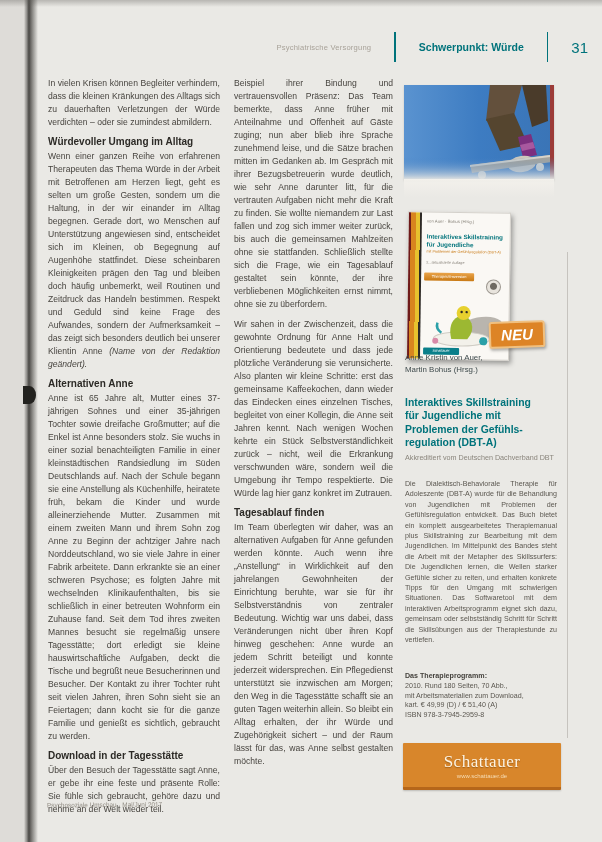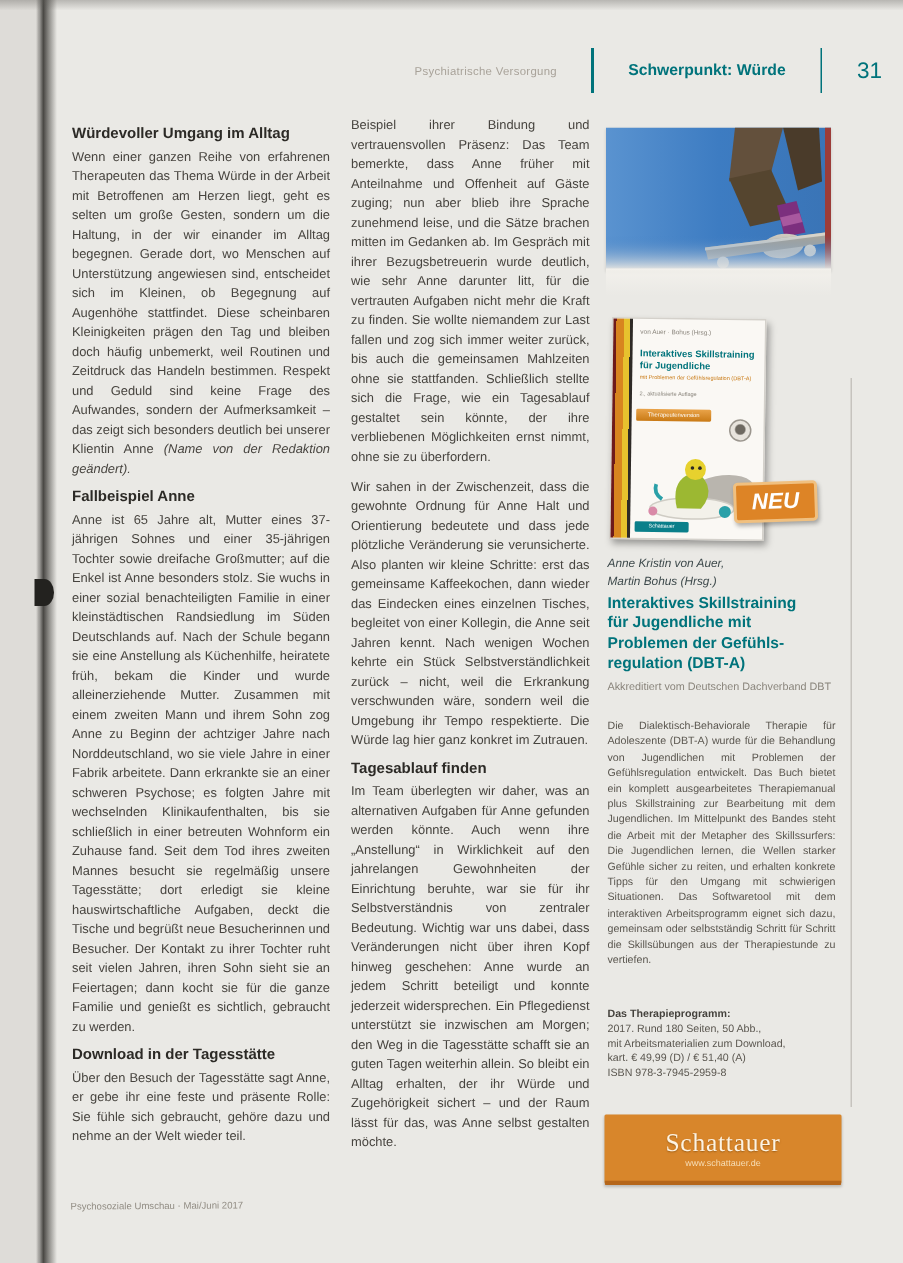--- a/index.html
+++ b/index.html
@@ -45,21 +45,21 @@
       background:linear-gradient(180deg,#e9a349,#c97a15);color:#fff;font-size:3.9px;line-height:8px;text-align:center;}
   .cv-circle{position:absolute;right:8px;top:66px;width:15px;height:15px;border-radius:50%;
       border:1px solid #9b968e;background:radial-gradient(circle at 50% 45%,#6e6961 0 3px,#e8e4dd 4px);}
   .cv-art{position:absolute;left:14px;top:86px;width:86px;height:52px;}
   .cv-imprint{position:absolute;left:16px;bottom:4px;width:36px;height:7px;background:#0a7f8a;
       color:#fff;font-size:3.6px;line-height:7px;text-align:center;border-radius:1px;}
   .neu{position:absolute;left:92px;top:238px;width:56px;height:27px;background:#dd8426;
       border:2px solid #f0c080;border-radius:3px;transform:rotate(-2deg);
       color:#fff;font-weight:bold;font-style:italic;font-size:15px;line-height:23px;text-align:center;
       box-shadow:1px 2px 3px rgba(0,0,0,.3);}
-  .ad-authors{position:absolute;left:8px;top:287px;font-size:7.9px;line-height:11.5px;color:#3e4a4c;white-space:pre-line;font-style:italic;}
+  .ad-authors{position:absolute;left:8px;top:269px;font-size:7.9px;line-height:11.5px;color:#3e4a4c;white-space:pre-line;}
   .ad-title{position:absolute;left:8px;top:313px;font-size:10.4px;line-height:13.4px;font-weight:bold;color:#00737b;white-space:pre-line;}
   .ad-sub{position:absolute;left:8px;top:370px;width:150px;font-size:7.2px;line-height:9.6px;color:#8a857c;}
   .ad-desc{position:absolute;left:8px;top:396px;width:152px;font-size:7.1px;line-height:10.4px;text-align:justify;color:#5a564f;}
   .ad-det{position:absolute;left:8px;top:589px;width:152px;font-size:7.1px;line-height:9.8px;color:#5a564f;}
   .ad-det b{display:block;color:#45423d;}
   .ad-det span{white-space:pre-line;}
   .logo{position:absolute;left:6px;top:660px;width:158px;height:47px;background:#d8862b;
       border-bottom:3px solid #b5661a;border-radius:1px;display:flex;flex-direction:column;
       align-items:center;justify-content:center;box-shadow:0 1px 2px rgba(0,0,0,.2);}
   .logo-name{font-family:"Liberation Serif",serif;font-size:17px;color:#fdf3e2;letter-spacing:.5px;
@@ -80,23 +80,24 @@
   <header class="hdr">
     <span class="hdr-section">Psychiatrische Versorgung</span>
     <span class="hdr-div"></span>
     <span class="hdr-focus">Schwerpunkt: Würde</span>
     <span class="hdr-div"></span>
     <span class="hdr-page">31</span>
   </header>
 
   <main class="cols">
     <section class="col col1">
+      <p>In vielen Krisen können Begleiter verhindern, dass die kleinen Kränkungen des Alltags sich zu dauerhaften Verletzungen der Würde verdichten – oder sie zumindest abmildern.</p>
       <h3>Würdevoller Umgang im Alltag</h3>
       <p><span>Wenn einer ganzen Reihe von erfahrenen Therapeuten das Thema Würde in der Arbeit mit Betroffenen am Herzen liegt, geht es selten um große Gesten, sondern um die Haltung, in der wir einander im Alltag begegnen. Gerade dort, wo Menschen auf Unterstützung angewiesen sind, entscheidet sich im Kleinen, ob Begegnung auf Augenhöhe stattfindet. Diese scheinbaren Kleinigkeiten prägen den Tag und bleiben doch häufig unbemerkt, weil Routinen und Zeitdruck das Handeln bestimmen. Respekt und Geduld sind keine Frage des Aufwandes, sondern der Aufmerksamkeit – das zeigt sich besonders deutlich bei unserer Klientin Anne</span> <em>(Name von der Redaktion geändert).</em></p>
-      <h3>Fallbeispiel Anne</h3>
+      <h3>Alternativen Anne</h3>
       <p>Anne ist 65 Jahre alt, Mutter eines 37-jährigen Sohnes und einer 35-jährigen Tochter sowie dreifache Großmutter; auf die Enkel ist Anne besonders stolz. Sie wuchs in einer sozial benachteiligten Familie in einer kleinstädtischen Randsiedlung im Süden Deutschlands auf. Nach der Schule begann sie eine Anstellung als Küchenhilfe, heiratete früh, bekam die Kinder und wurde alleinerziehende Mutter. Zusammen mit einem zweiten Mann und ihrem Sohn zog Anne zu Beginn der achtziger Jahre nach Norddeutschland, wo sie viele Jahre in einer Fabrik arbeitete. Dann erkrankte sie an einer schweren Psychose; es folgten Jahre mit wechselnden Klinikaufenthalten, bis sie schließlich in einer betreuten Wohnform ein Zuhause fand. Seit dem Tod ihres zweiten Mannes besucht sie regelmäßig unsere Tagesstätte; dort erledigt sie kleine hauswirtschaftliche Aufgaben, deckt die Tische und begrüßt neue Besucherinnen und Besucher. Der Kontakt zu ihrer Tochter ruht seit vielen Jahren, ihren Sohn sieht sie an Feiertagen; dann kocht sie für die ganze Familie und genießt es sichtlich, gebraucht zu werden.</p>
       <h3>Download in der Tagesstätte</h3>
       <p>Über den Besuch der Tagesstätte sagt Anne, er gebe ihr eine feste und präsente Rolle: Sie fühle sich gebraucht, gehöre dazu und nehme an der Welt wieder teil.</p>
     </section>
     <section class="col col2">
       <p>Beispiel ihrer Bindung und vertrauensvollen Präsenz: Das Team bemerkte, dass Anne früher mit Anteilnahme und Offenheit auf Gäste zuging; nun aber blieb ihre Sprache zunehmend leise, und die Sätze brachen mitten im Gedanken ab. Im Gespräch mit ihrer Bezugsbetreuerin wurde deutlich, wie sehr Anne darunter litt, für die vertrauten Aufgaben nicht mehr die Kraft zu finden. Sie wollte niemandem zur Last fallen und zog sich immer weiter zurück, bis auch die gemeinsamen Mahlzeiten ohne sie stattfanden. Schließlich stellte sich die Frage, wie ein Tagesablauf gestaltet sein könnte, der ihre verbliebenen Möglichkeiten ernst nimmt, ohne sie zu überfordern.</p>
       <p>Wir sahen in der Zwischenzeit, dass die gewohnte Ordnung für Anne Halt und Orientierung bedeutete und dass jede plötzliche Veränderung sie verunsicherte. Also planten wir kleine Schritte: erst das gemeinsame Kaffeekochen, dann wieder das Eindecken eines einzelnen Tisches, begleitet von einer Kollegin, die Anne seit Jahren kennt. Nach wenigen Wochen kehrte ein Stück Selbstverständlichkeit zurück – nicht, weil die Erkrankung verschwunden wäre, sondern weil die Umgebung ihr Tempo respektierte. Die Würde lag hier ganz konkret im Zutrauen.</p>
       <h3>Tagesablauf finden</h3>
       <p>Im Team überlegten wir daher, was an alternativen Aufgaben für Anne gefunden werden könnte. Auch wenn ihre „Anstellung“ in Wirklichkeit auf den jahrelangen Gewohnheiten der Einrichtung beruhte, war sie für ihr Selbstverständnis von zentraler Bedeutung. Wichtig war uns dabei, dass Veränderungen nicht über ihren Kopf hinweg geschehen: Anne wurde an jedem Schritt beteiligt und konnte jederzeit widersprechen. Ein Pflegedienst unterstützt sie inzwischen am Morgen; den Weg in die Tagesstätte schafft sie an guten Tagen weiterhin allein. So bleibt ein Alltag erhalten, der ihr Würde und Zugehörigkeit sichert – und der Raum lässt für das, was Anne selbst gestalten möchte.</p>
     </section>
@@ -160,21 +161,21 @@
     <div class="ad-authors">Anne Kristin von Auer,
 Martin Bohus (Hrsg.)</div>
     <div class="ad-title">Interaktives Skillstraining
 für Jugendliche mit
 Problemen der Gefühls-
 regulation (DBT-A)</div>
     <div class="ad-sub">Akkreditiert vom Deutschen Dachverband DBT</div>
     <div class="ad-desc">Die Dialektisch-Behaviorale Therapie für Adoleszente (DBT-A) wurde für die Behandlung von Jugendlichen mit Problemen der Gefühlsregulation entwickelt. Das Buch bietet ein komplett ausgearbeitetes Therapiemanual plus Skillstraining zur Bearbeitung mit dem Jugendlichen. Im Mittelpunkt des Bandes steht die Arbeit mit der Metapher des Skillssurfers: Die Jugendlichen lernen, die Wellen starker Gefühle sicher zu reiten, und erhalten konkrete Tipps für den Umgang mit schwierigen Situationen. Das Softwaretool mit dem interaktiven Arbeitsprogramm eignet sich dazu, gemeinsam oder selbstständig Schritt für Schritt die Skillsübungen aus der Therapiestunde zu vertiefen.</div>
     <div class="ad-det">
       <b>Das Therapieprogramm:</b>
-      <span>2017. Rund 180 Seiten, 50 Abb.,
+      <span>2010. Rund 180 Seiten, 70 Abb.,
 mit Arbeitsmaterialien zum Download,
 kart. € 49,99 (D) / € 51,40 (A)
 ISBN 978-3-7945-2959-8</span>
     </div>
 
     <div class="logo">
       <div class="logo-name">Schattauer</div>
       <div class="logo-tag">www.schattauer.de</div>
     </div>
   </aside>

